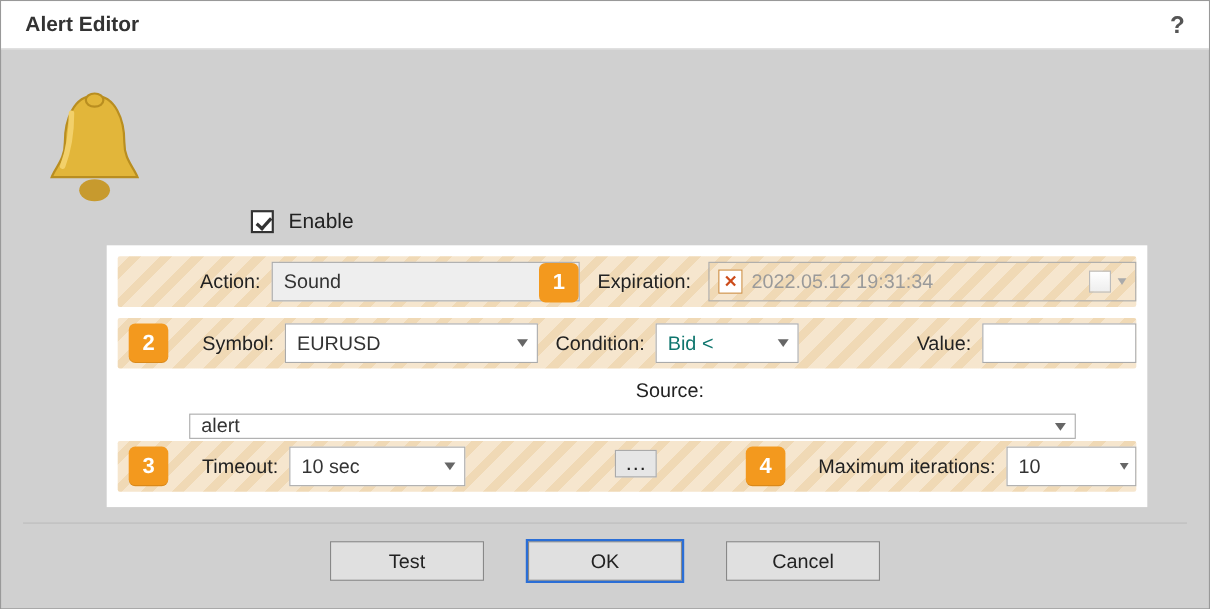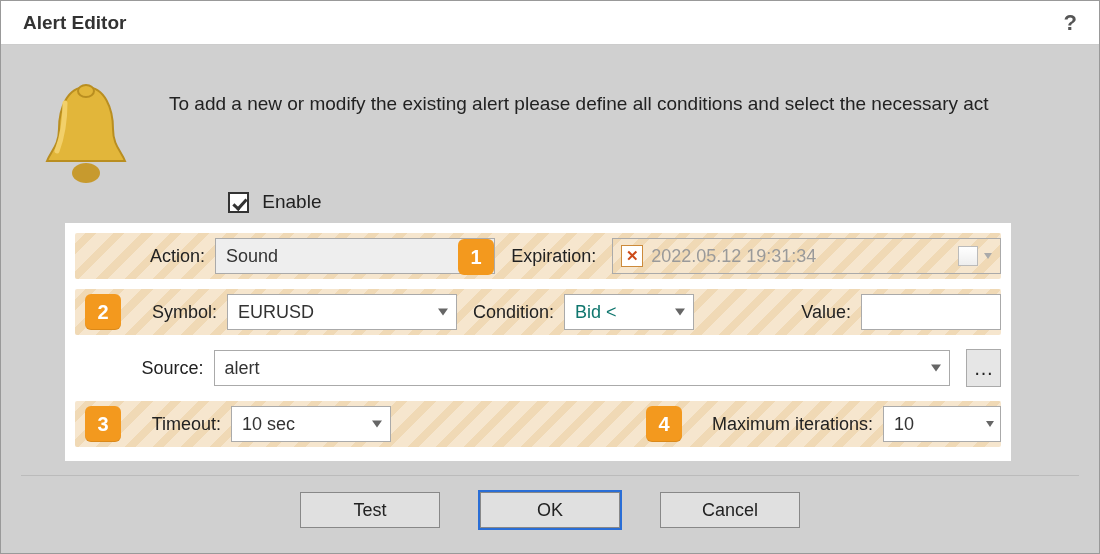--- a/index.html
+++ b/index.html
@@ -82,38 +82,38 @@
     height: 5px;
     border-left: 3px solid #333;
     border-bottom: 3px solid #333;
     transform: rotate(-48deg);
   }
 
   .grid {
     position: relative;
     background: #fff;
     width: 946px;
-    margin-left: 64px;
+    margin-left: 96px;
     padding: 10px 10px 14px 10px;
   }
   .row {
     display: flex;
     align-items: center;
     height: 46px;
     gap: 10px;
     padding: 0 0 0 10px;
     border-radius: 2px;
     background-image: repeating-linear-gradient(
       -45deg,
       #f6e6ce 0 12px,
       #f0d9b5 12px 20px
     );
     margin-bottom: 10px;
   }
-  .row.plain { background: #fff; }
+  .row.plain { background: #fff; flex-direction: column; }
   .num {
     width: 36px; height: 36px;
     background: #f3991e;
     border-radius: 6px;
     color: #fff;
     font-weight: 600;
     font-size: 20px;
     display: inline-flex;
     align-items: center;
     justify-content: center;
@@ -262,21 +262,20 @@
 
     <div class="intro">
       <div class="bell">
         <svg width="98" height="110" viewBox="0 0 98 110">
           <ellipse cx="49" cy="98" rx="14" ry="10" fill="#c79a2e"></ellipse>
           <path d="M49 12 C30 12 22 34 22 54 C22 70 14 76 10 86 L88 86 C84 76 76 70 76 54 C76 34 68 12 49 12 Z" fill="#e2b63a" stroke="#b98e20" stroke-width="2"></path>
           <ellipse cx="49" cy="16" rx="8" ry="6" fill="#e2b63a" stroke="#b98e20" stroke-width="2"></ellipse>
           <path d="M28 28 C28 44 26 60 20 76" stroke="#f2d06a" stroke-width="5" fill="none" stroke-linecap="round"></path>
         </svg>
       </div>
-      <div class="intro-text">To add a new or modify the existing alert please define all conditions and select the necessary act</div>
     </div>
 
     <div class="form-area">
       <div class="enable-row">
         <span class="chk"></span>
         <span>Enable</span>
       </div>
 
       <div class="grid">
 

